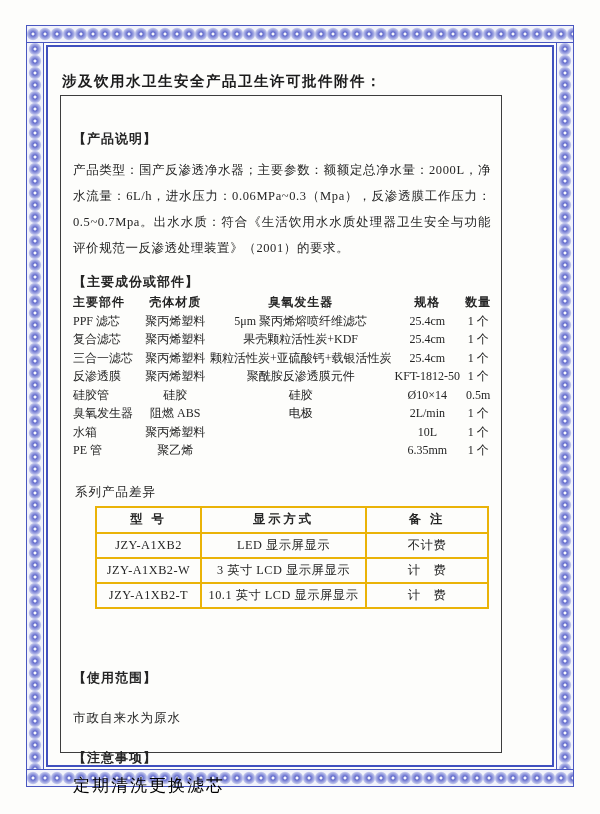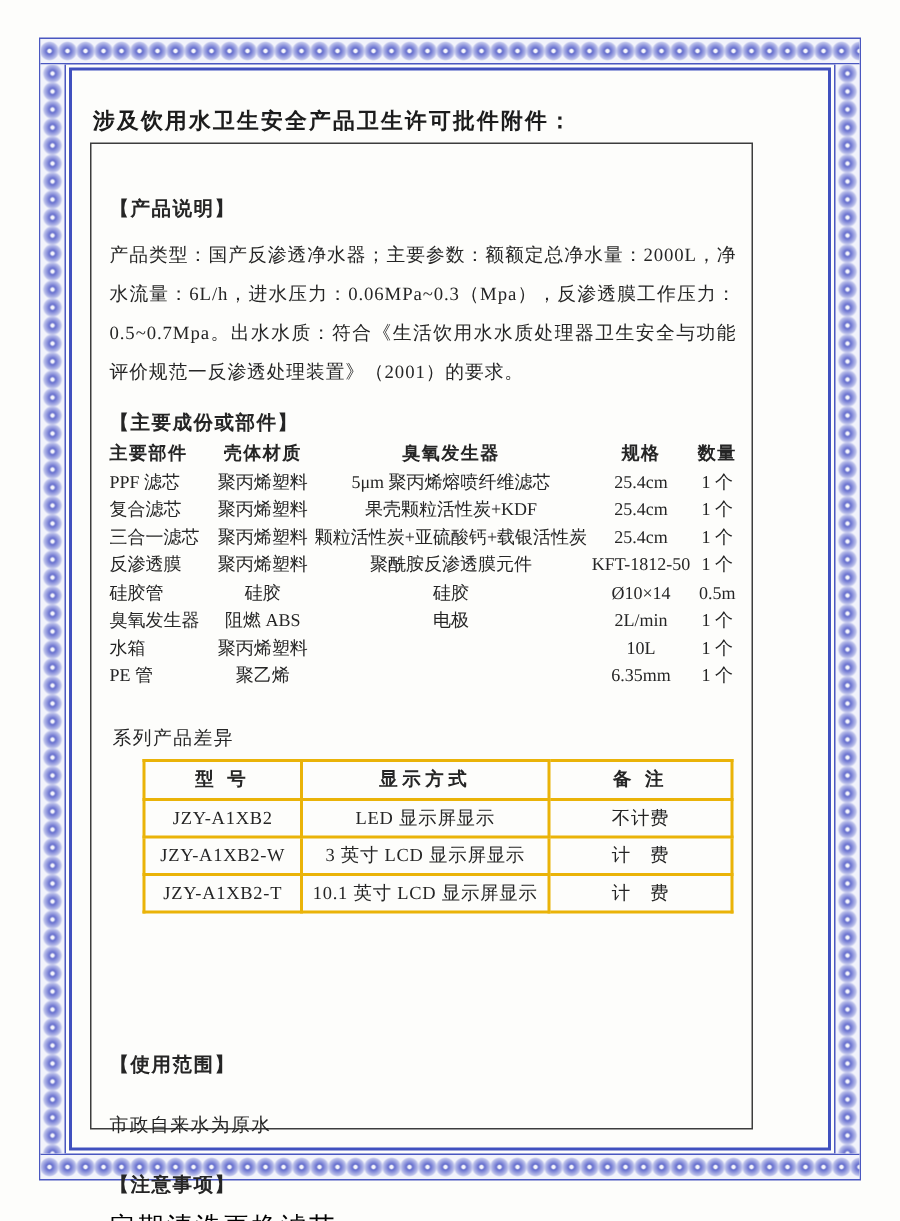--- a/index.html
+++ b/index.html
@@ -64,21 +64,21 @@
   .components th:nth-child(4),.components td:nth-child(4){width:96px;margin-left:28px;}
   .components th:nth-child(5),.components td:nth-child(5){width:44px;}
   .series-label{margin:24px 0 0 2px;font-size:12.5px;letter-spacing:1px;line-height:17px;}
   .series{margin:5px 0 0 22px;width:392px;table-layout:fixed;}
   .series th,.series td{
     border:2px solid #eab308;text-align:center;font-size:12.3px;
     height:21px;padding:1px 2px;letter-spacing:0.5px;font-weight:normal;
   }
   .series th{font-weight:bold;letter-spacing:3px;height:22px;}
   .series col.c1{width:105px;} .series col.c2{width:165px;} .series col.c3{width:122px;}
-  .usage-heading{margin-top:92px;}
+  .usage-heading{margin-top:60px;}
   .plain{margin:24px 0 0 0;font-size:12.5px;line-height:17px;letter-spacing:1px;}
   .notes-heading{margin-top:22px;}
   .big-note{margin:9px 0 0 0;font-size:17px;line-height:22px;letter-spacing:2px;color:#000000;}
 </style>
 </head>
 <body>
 
 <div class="page">
 
   <div class="band">

